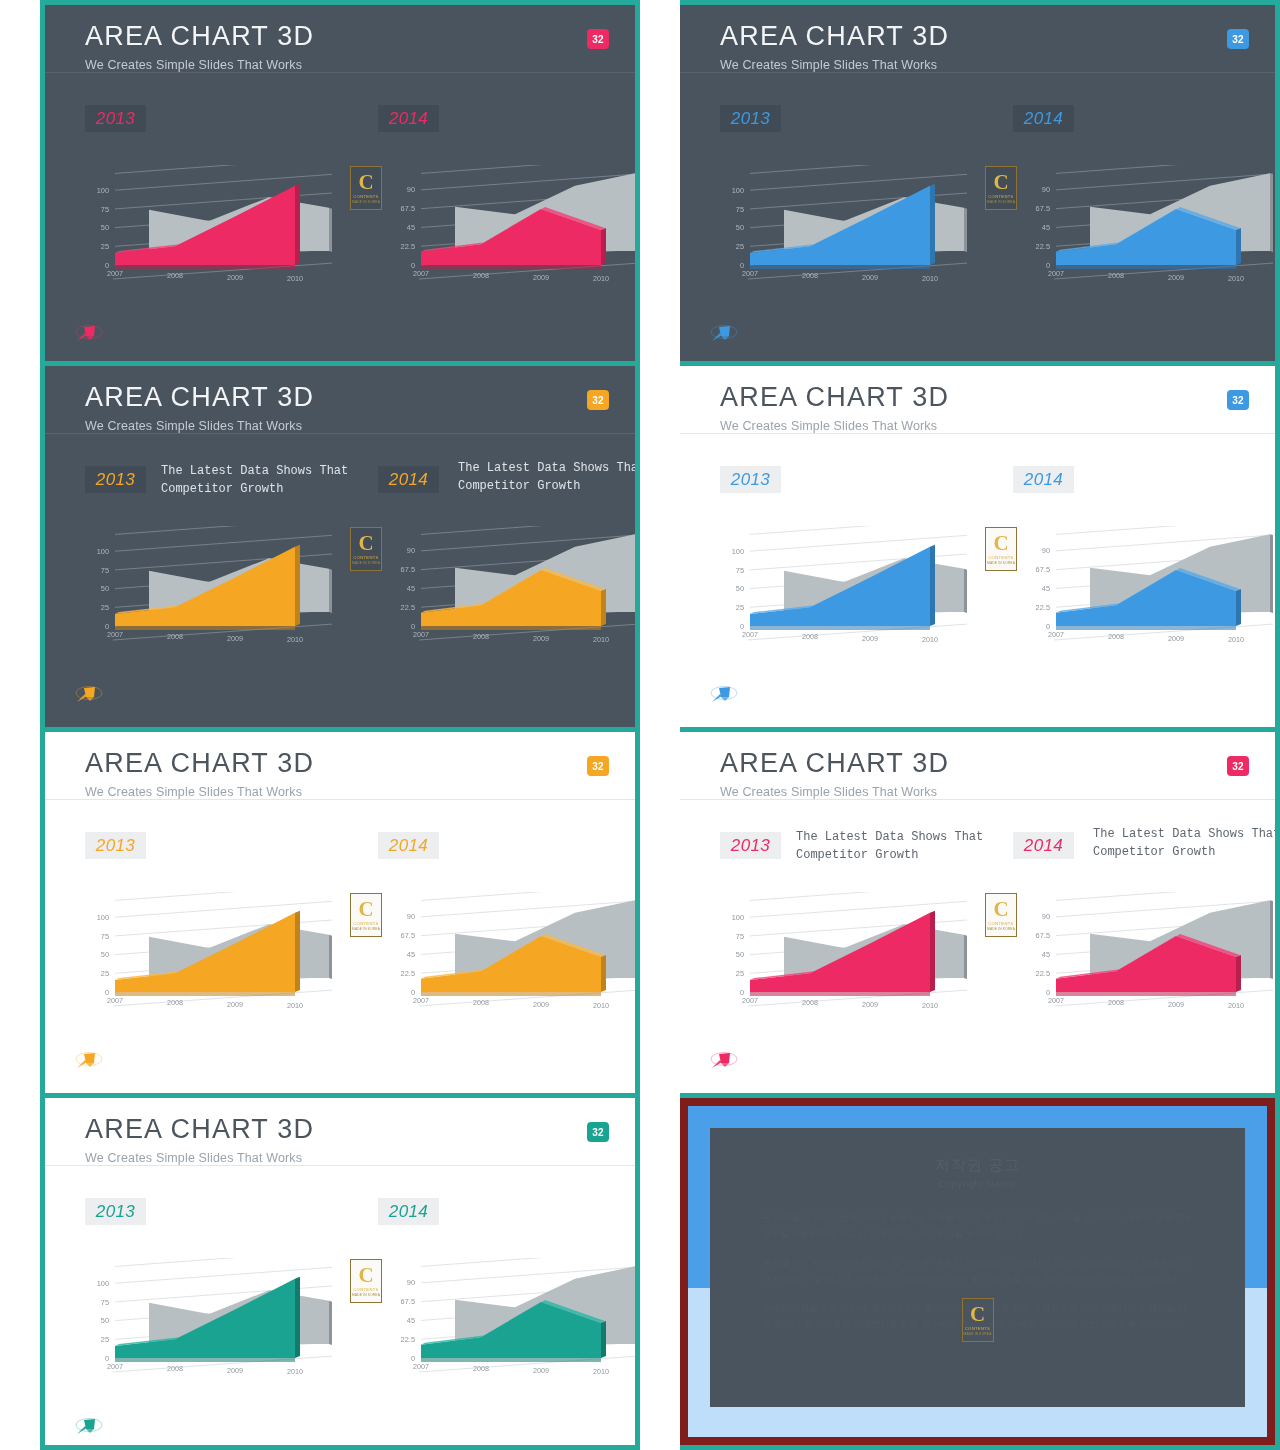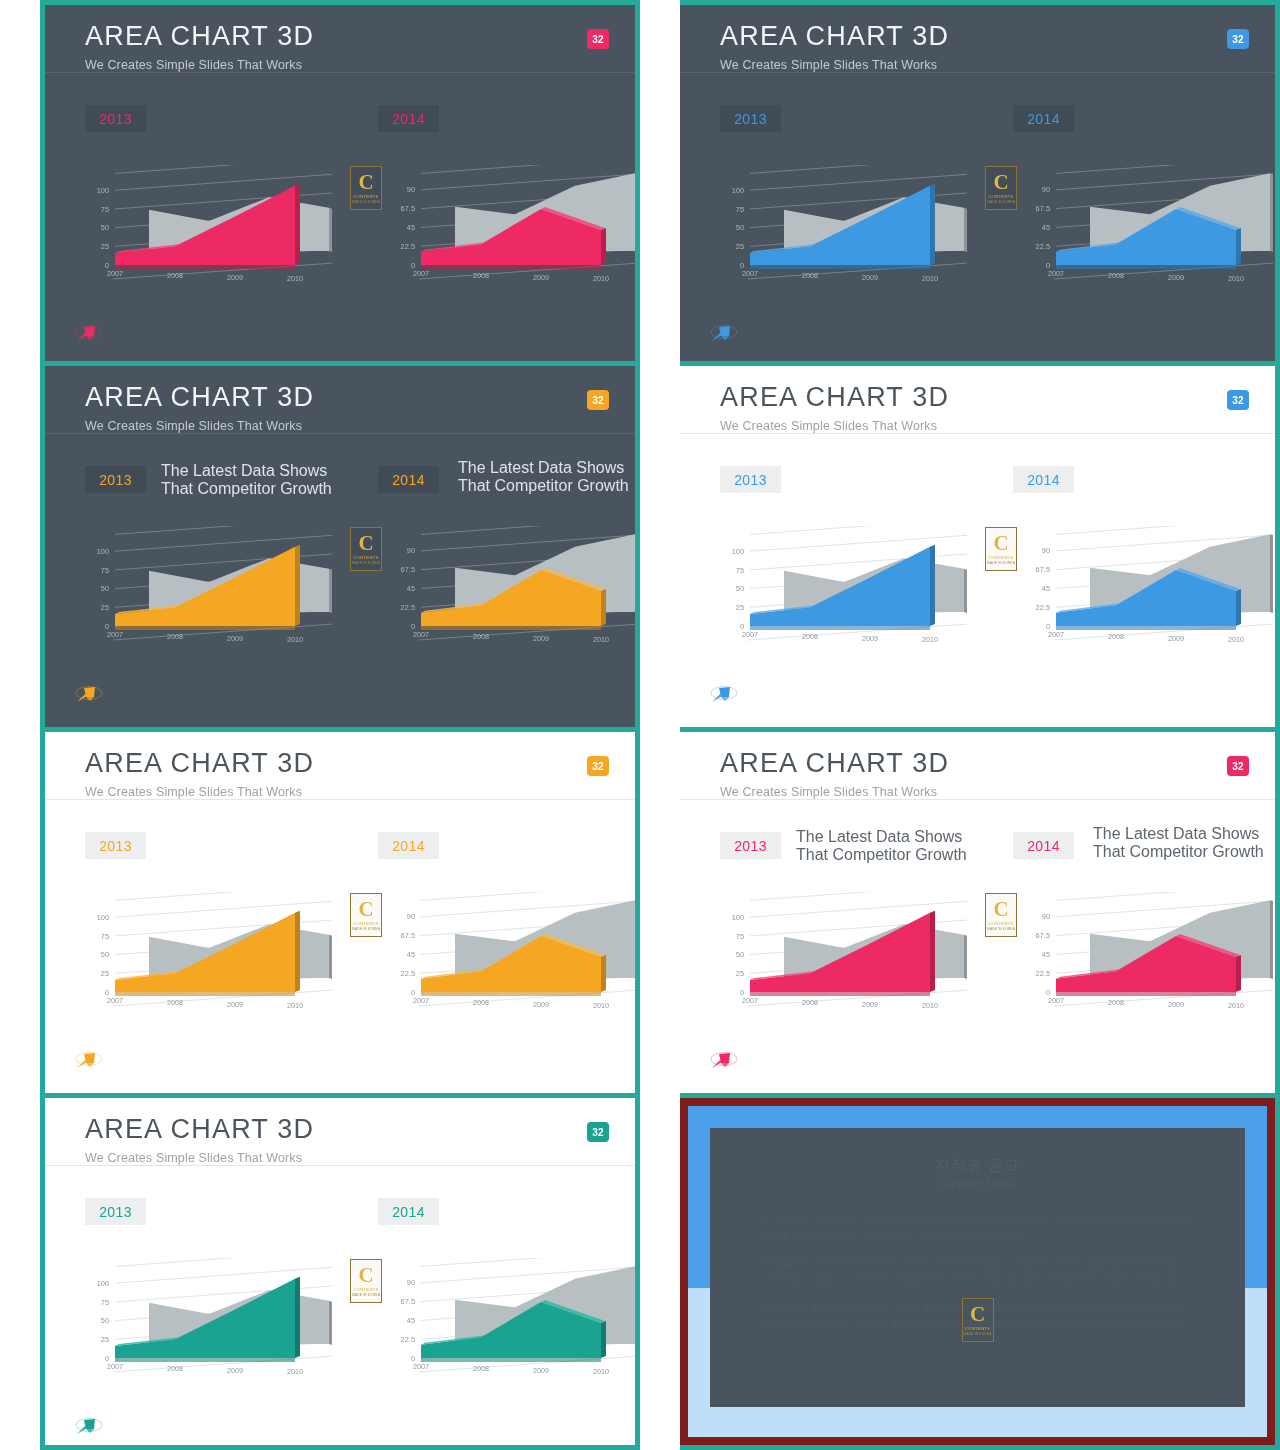--- a/index.html
+++ b/index.html
@@ -48,32 +48,33 @@
   }
   .badge.pink   { background: #ed2a63; }
   .badge.blue   { background: #3d9ae2; }
   .badge.orange { background: #f5a623; }
   .badge.teal   { background: #1aa391; }
 
   
   .chip {
     position: absolute; height: 27px; min-width: 61px;
     display: flex; align-items: center; justify-content: center;
-    font-size: 14px; letter-spacing: .4px;
+    font-size: 17px; letter-spacing: .4px; font-style: italic;
   }
   .dark .chip  { background: #414b55; }
   .light .chip { background: #eceef0; color: #535c65; }
   .chip.c-pink   { color: #ed2a63; }
   .chip.c-blue   { color: #3d9ae2; }
   .chip.c-orange { color: #f5a623; }
   .chip.c-teal   { color: #1aa391; }
 
   .desc {
-    position: absolute; font-size: 16px; line-height: 18px;
+    position: absolute; font-size: 12px; line-height: 18px;
     width: 190px;
+    font-family: Liberation Mono, monospace;
   }
   .dark .desc  { color: #dfe4e9; }
   .light .desc { color: #5d666f; }
 
   
   .logo {
     position: absolute; width: 32px; height: 44px;
     border: 1px solid #8d7434;
     display: flex; flex-direction: column;
     align-items: center; justify-content: center;

